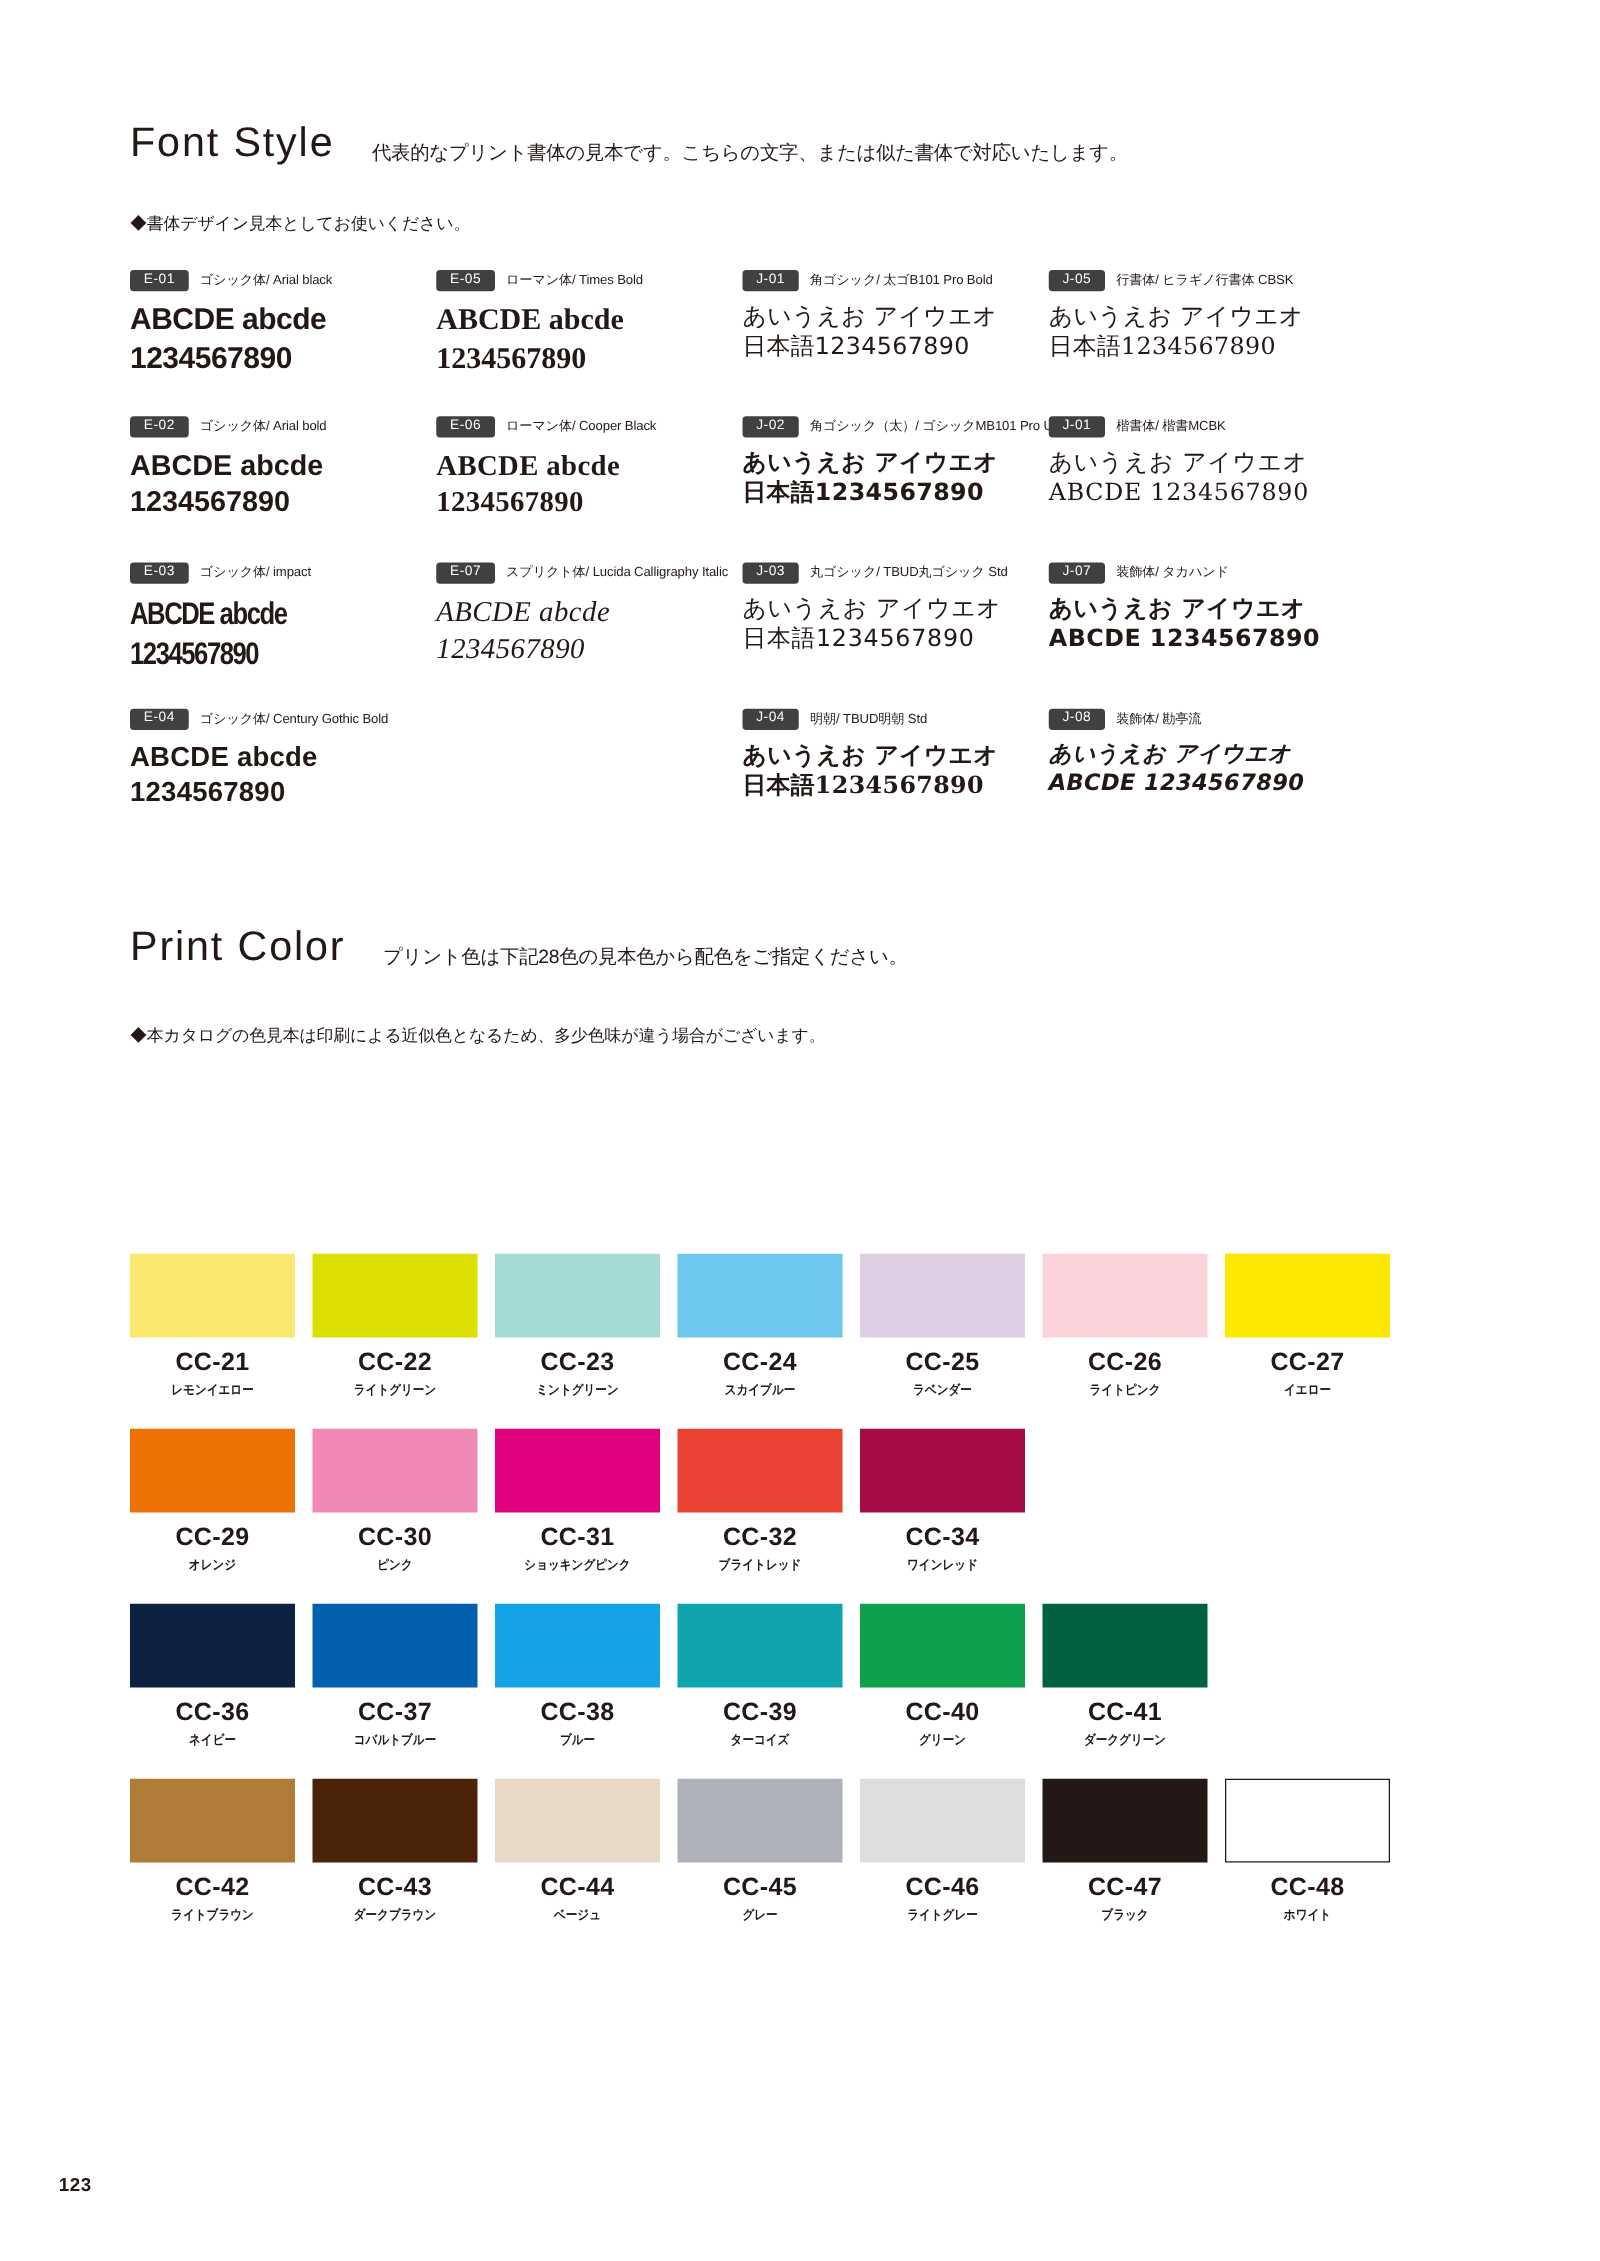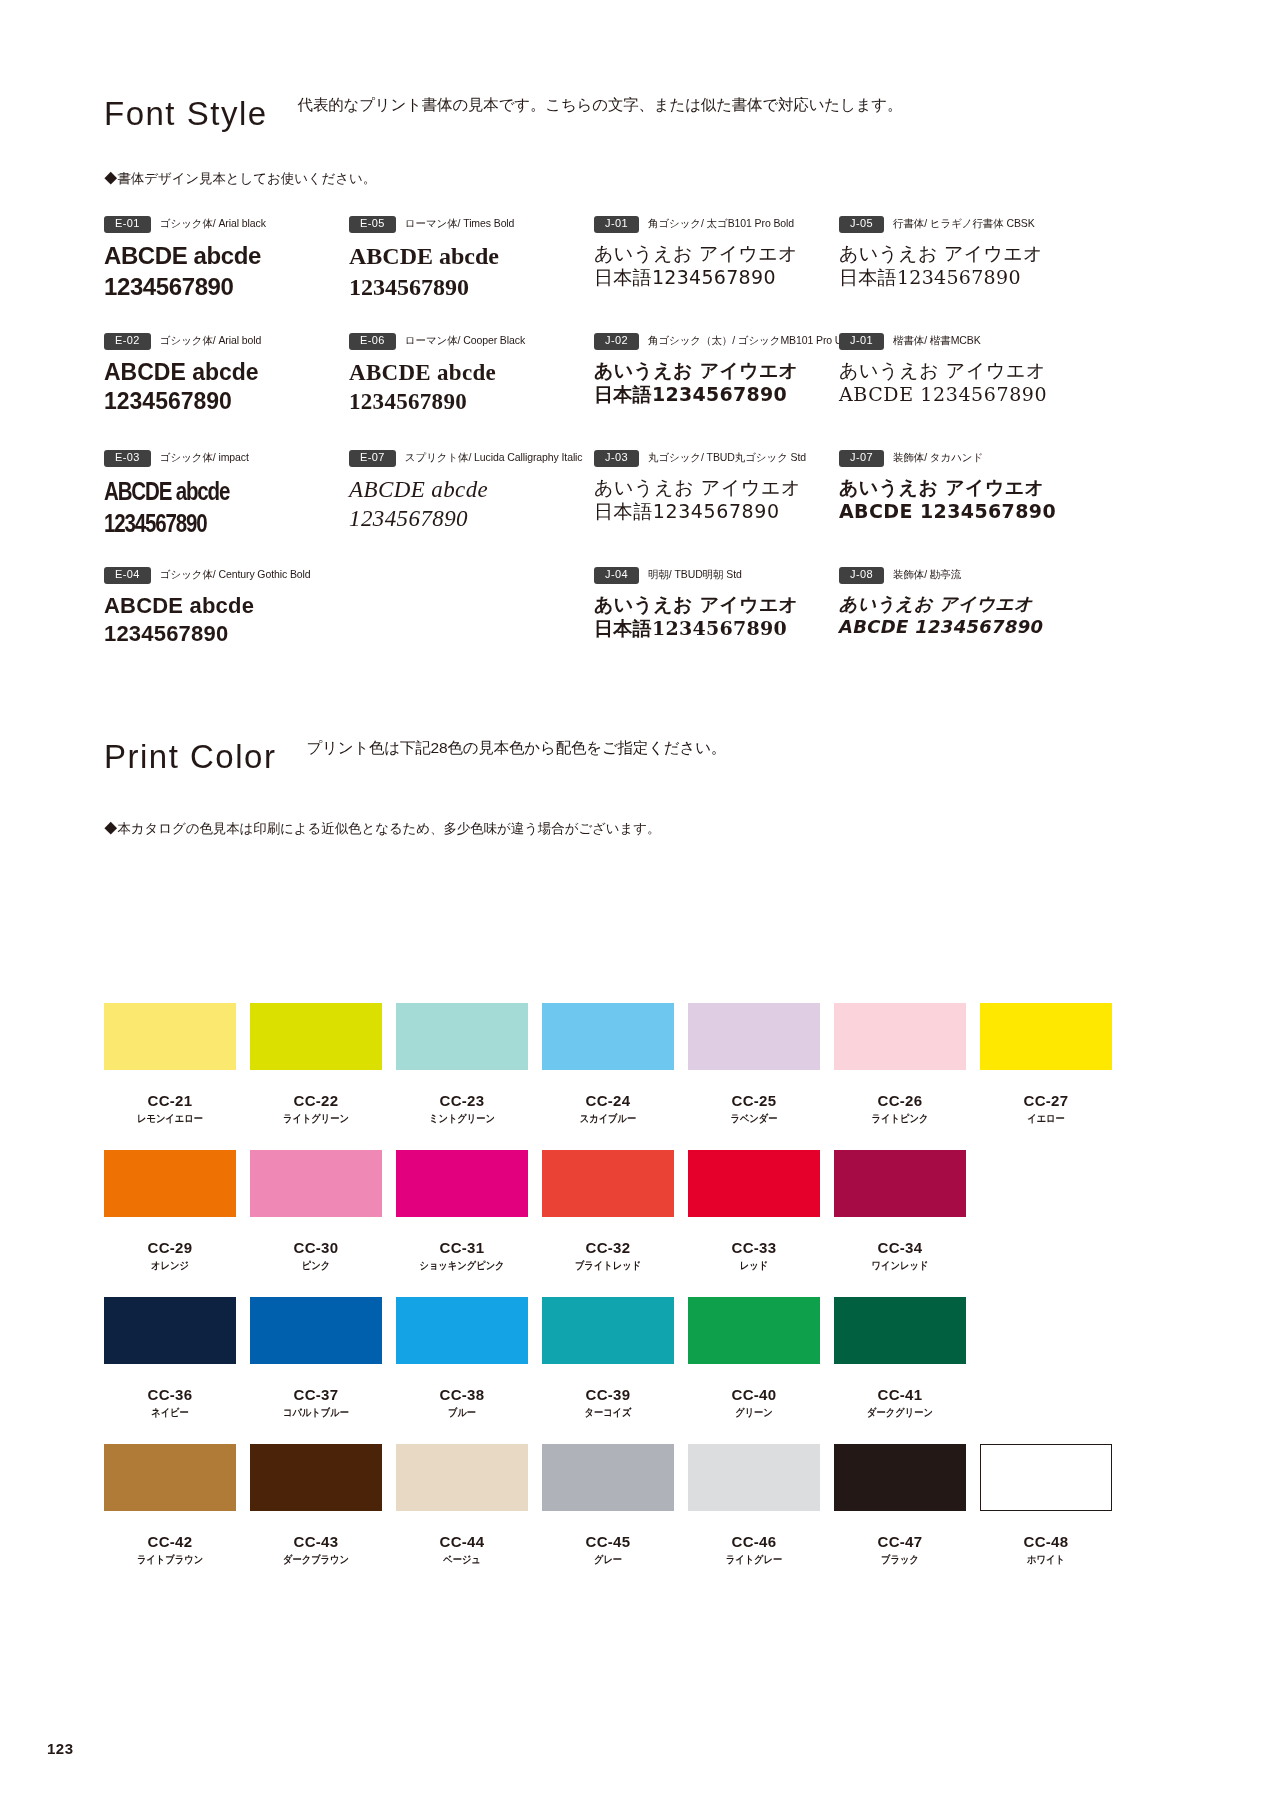--- a/index.html
+++ b/index.html
@@ -15,21 +15,21 @@
     width: 1280px;
     height: 1809px;
     background: #ffffff;
     overflow: hidden;
   }
 
   
   .section-head {
     position: absolute;
     display: flex;
-    align-items: flex-start;
+    align-items: flex-end;
   }
   .section-title {
     font-size: 33px;
     font-weight: 500;
     letter-spacing: 1.5px;
     color: #231815;
     font-family: "Liberation Sans", sans-serif;
     white-space: nowrap;
   }
   .section-sub {
@@ -134,24 +134,24 @@
     text-align: center;
   }
   .swatch-cell:last-child { margin-right: 0; }
   .swatch-chip {
     width: 132px;
     height: 67px;
     display: block;
   }
   .swatch-chip.bordered { border: 1px solid #231815; height: 67px; }
   .swatch-code {
-    font-size: 15px;
+    font-size: 20px;
     font-weight: 700;
     letter-spacing: 0.3px;
-    margin-top: 22px;
+    margin-top: 9px;
     color: #231815;
     font-family: "Liberation Sans", sans-serif;
   }
   .swatch-name {
     font-size: 10.5px;
     font-weight: 700;
     margin-top: 3px;
     color: #231815;
     transform: scaleX(0.88);
     white-space: nowrap;
@@ -412,25 +412,20 @@
           <div class="swatch-chip" style="background: rgb(227, 0, 127);"></div>
           <div class="swatch-code">CC-31</div>
           <div class="swatch-name">ショッキングピンク</div>
         </div>
         <div class="swatch-cell">
           <div class="swatch-chip" style="background: rgb(234, 67, 53);"></div>
           <div class="swatch-code">CC-32</div>
           <div class="swatch-name">ブライトレッド</div>
         </div>
         <div class="swatch-cell">
-          <div class="swatch-chip" style="background: rgb(228, 0, 43);"></div>
-          <div class="swatch-code">CC-33</div>
-          <div class="swatch-name">レッド</div>
-        </div>
-        <div class="swatch-cell">
           <div class="swatch-chip" style="background: rgb(166, 11, 70);"></div>
           <div class="swatch-code">CC-34</div>
           <div class="swatch-name">ワインレッド</div>
         </div>
       </div>
       <div class="color-row">
         <div class="swatch-cell">
           <div class="swatch-chip" style="background: rgb(13, 34, 64);"></div>
           <div class="swatch-code">CC-36</div>
           <div class="swatch-name">ネイビー</div>

